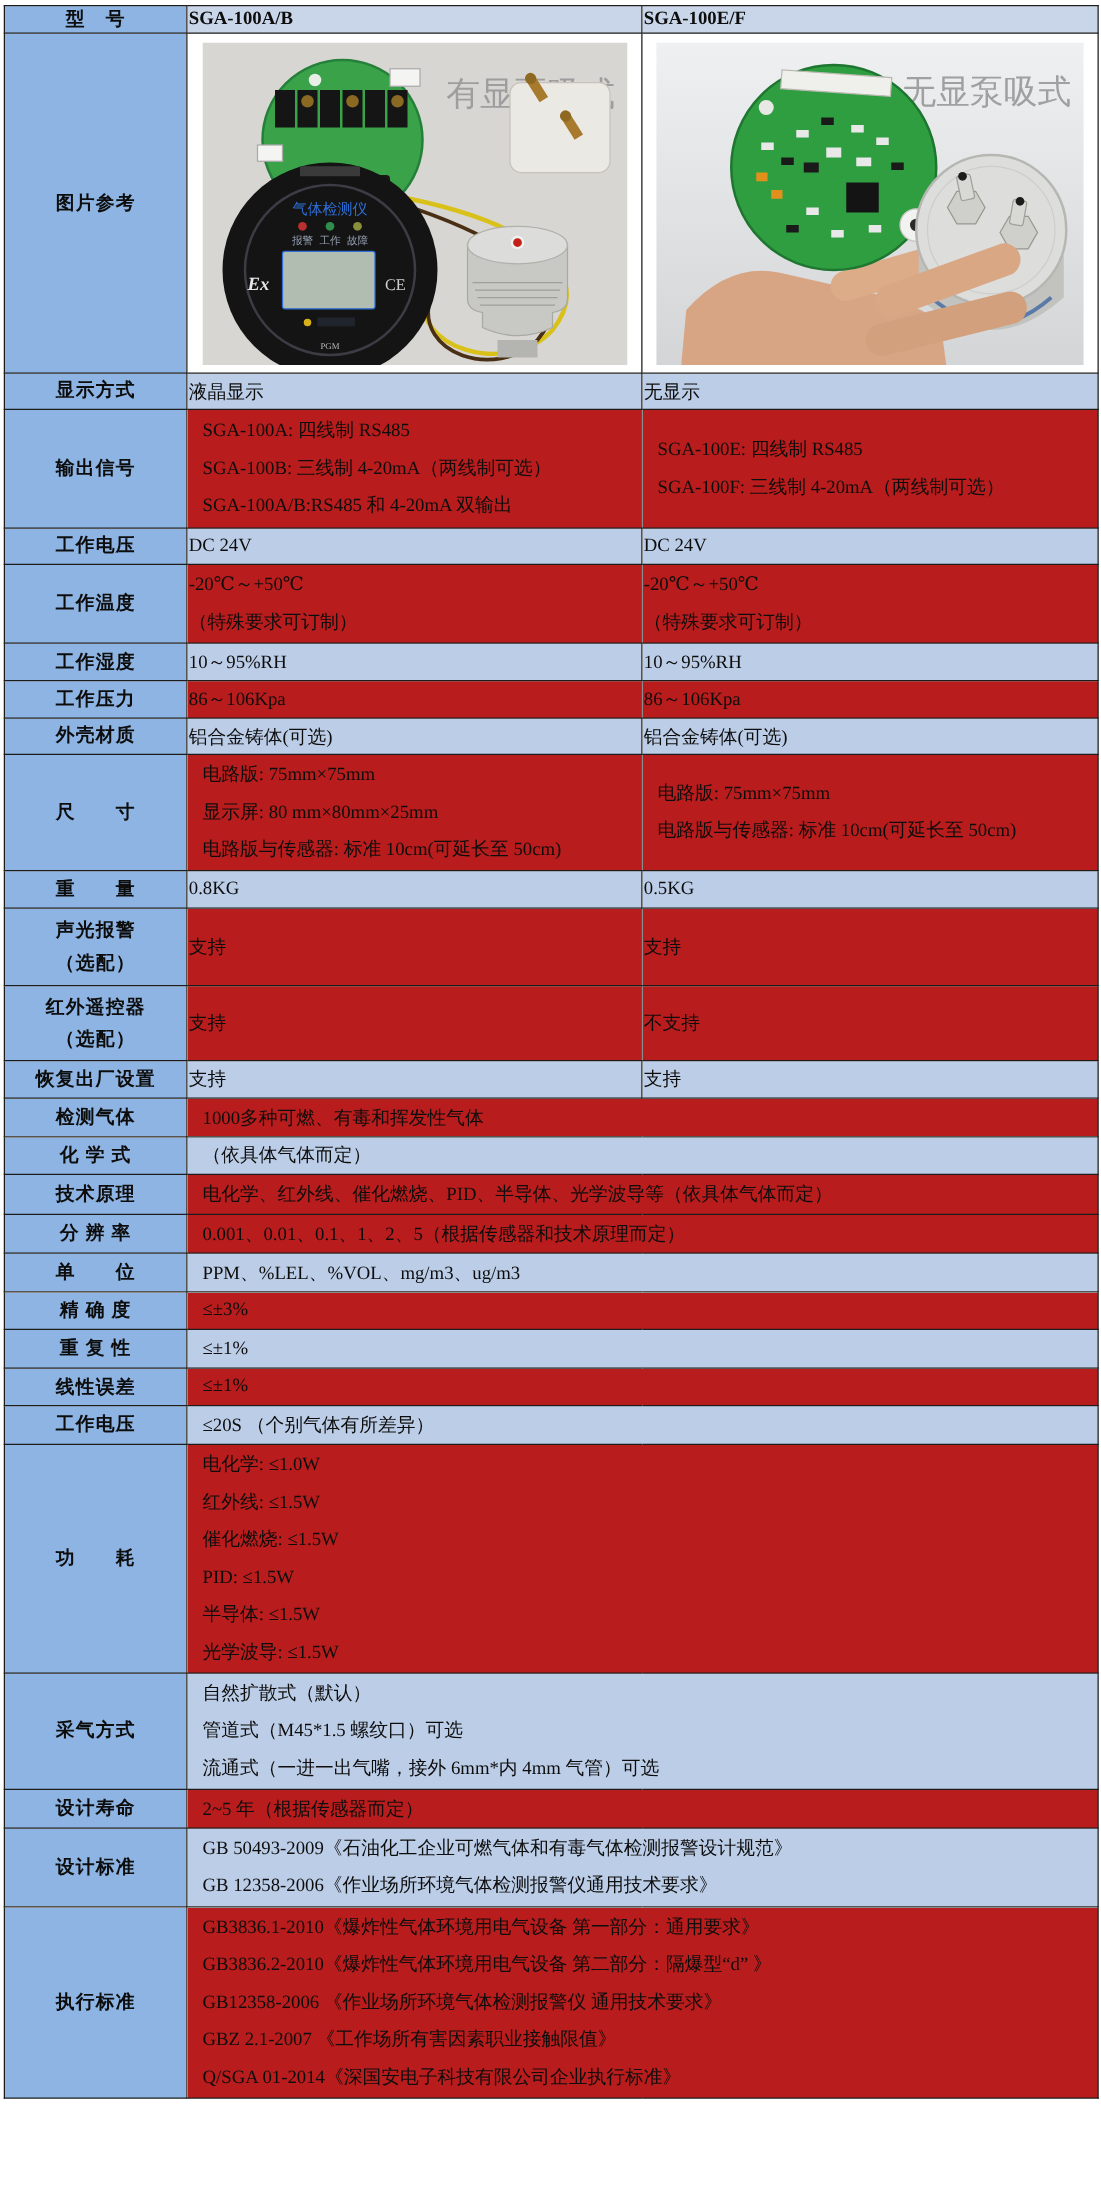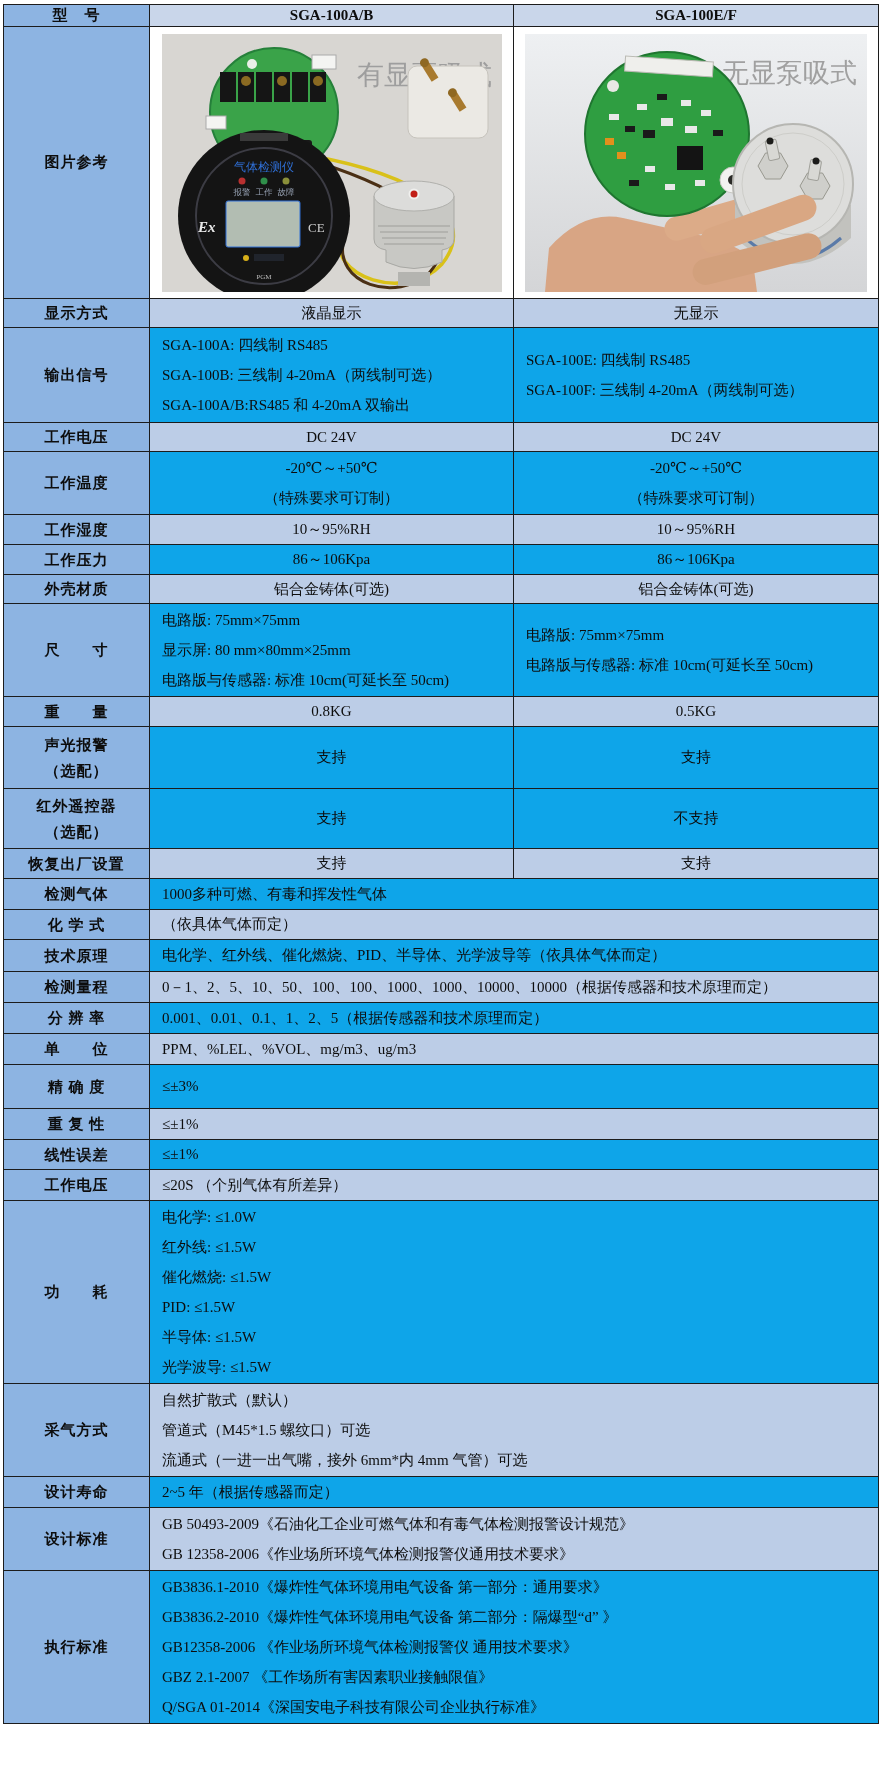--- a/index.html
+++ b/index.html
@@ -1,24 +1,24 @@
 <!DOCTYPE html>
 <html lang="zh"><head>
 <meta charset="utf-8">
 <style>
   html,body{margin:0;padding:0;background:#ffffff;}
   body{width:881px;font-family:"Liberation Serif","DejaVu Serif",serif;color:#0d0d0d;}
   .sheet{width:875px;margin:0 auto;padding:4px 0 6px 0;}
   table.spec{border-collapse:collapse;width:875px;table-layout:fixed;}
   table.spec td{border:1.6px solid #1c1c1c;vertical-align:middle;font-size:15px;overflow:hidden;}
   td.lbl{background:#8db4e2;font-weight:bold;text-align:center;font-size:16px;letter-spacing:1px;}
-  td.hdr{background:#c9d6ea;font-weight:bold;text-align:center;font-size:16px;}
+  td.hdr{background:#c9d6ea;font-weight:bold;text-align:left;font-size:16px;}
   tr.band-a td.val{background:#bccde7;}
-  tr.band-b td.val{background:#0ea5e9;}
-  td.c{text-align:center;}
+  tr.band-b td.val{background:#b91c1c;}
+  td.c{text-align:left;}
   td.l{text-align:left;padding-left:12px;}
   .ln{line-height:30px;white-space:nowrap;}
   td.photo-cell{background:#ffffff;padding:4px 10px;text-align:center;}
   svg{display:block;margin:0 auto;}
   .lbl .ln{line-height:26px;}
 </style>
 </head>
 <body>
 
 <div class="sheet">
@@ -359,48 +359,40 @@
 
 <tr class="band-b" style="height:32px">
   <td class="lbl">
             <div class="ln">技术原理</div>
           </td>
   <td class="val l" colspan="2">
             <div>电化学、红外线、催化燃烧、PID、半导体、光学波导等（依具体气体而定）</div>
           </td>
 </tr>
 
+
+<tr class="band-b" style="height:31px">
+  <td class="lbl">
+            <div class="ln">分 辨 率</div>
+          </td>
+  <td class="val l" colspan="2">
+            <div>0.001、0.01、0.1、1、2、5（根据传感器和技术原理而定）</div>
+          </td>
+</tr>
+
 <tr class="band-a" style="height:31px">
   <td class="lbl">
-            <div class="ln">检测量程</div>
-          </td>
-  <td class="val l" colspan="2">
-            <div>0－1、2、5、10、50、100、100、1000、1000、10000、10000（根据传感器和技术原理而定）</div>
-          </td>
-</tr>
-
-<tr class="band-b" style="height:31px">
-  <td class="lbl">
-            <div class="ln">分 辨 率</div>
-          </td>
-  <td class="val l" colspan="2">
-            <div>0.001、0.01、0.1、1、2、5（根据传感器和技术原理而定）</div>
-          </td>
-</tr>
-
-<tr class="band-a" style="height:31px">
-  <td class="lbl">
             <div class="ln">单　　位</div>
           </td>
   <td class="val l" colspan="2">
             <div>PPM、%LEL、%VOL、mg/m3、ug/m3</div>
           </td>
 </tr>
 
-<tr class="band-b" style="height:44px">
+<tr class="band-b" style="height:30px">
   <td class="lbl">
             <div class="ln">精 确 度</div>
           </td>
   <td class="val l" colspan="2">
             <div>≤±3%</div>
           </td>
 </tr>
 
 <tr class="band-a" style="height:31px">
   <td class="lbl">

